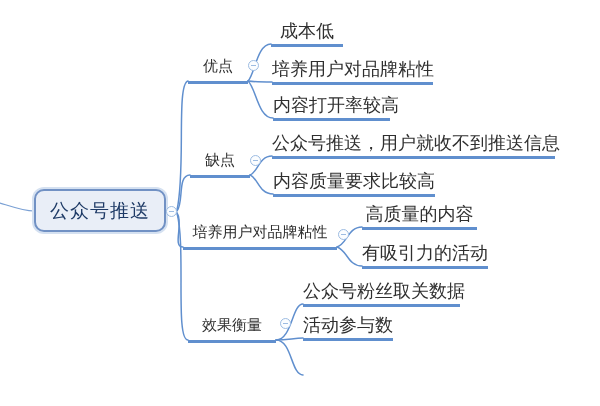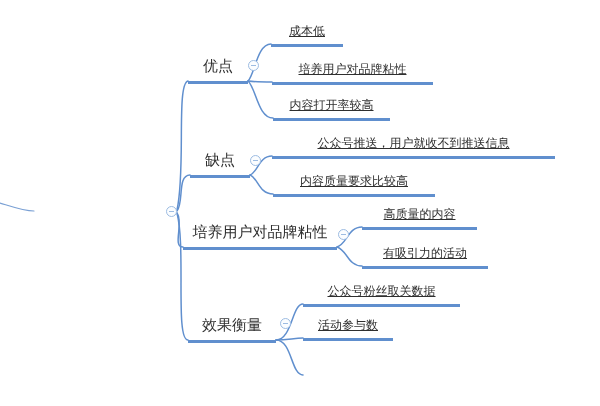--- a/index.html
+++ b/index.html
@@ -19,21 +19,21 @@
     box-sizing:border-box;cursor:pointer;
   }
   .root-node span{font-size:19px;color:#1e3a66;letter-spacing:1px;}
 
   .topic{
     position:absolute;box-sizing:border-box;text-align:center;
     border-bottom:3px solid #608fce;color:#2f2f2f;cursor:pointer;
     white-space:nowrap;overflow:visible;
   }
   .topic.main{font-size:15px;line-height:15px;padding-bottom:0;height:26px;}
-  .topic.child{font-size:12px;line-height:14px;padding-bottom:14px;height:23px;text-decoration:underline;}
+  .topic.child{font-size:18px;line-height:14px;padding-bottom:14px;height:23px;}
 
   .collapse-btn{
     position:absolute;width:11px;height:11px;border-radius:50%;
     background:#fbfdff;border:1px solid #9dbce2;box-sizing:border-box;
     display:flex;align-items:center;justify-content:center;cursor:pointer;
   }
   .collapse-btn .minus{width:5px;height:1px;background:#9dbce2;}
 </style>
 </head>
 <body>
@@ -51,20 +51,23 @@
     <path d="M 248 81 C 256 88, 258 118, 273 118"></path>
     <path d="M 250 175 C 258 172, 259 156, 272 156"></path>
     <path d="M 250 175 C 258 178, 259 194, 273 194"></path>
     <path d="M 337 247 C 347 244, 348 227, 362 227"></path>
     <path d="M 337 247 C 347 250, 348 266, 362 266"></path>
     <path d="M 276 340 C 292 340, 292 304, 303 304"></path>
     <path d="M 276 340 C 288 340, 294 338, 303 338"></path>
     <path d="M 276 340 C 292 340, 291 375, 303 375"></path>
   </svg>
 
+  <div class="root-node">
+    <span>公众号推送</span>
+  </div>
 
   <div class="topic main" style="left:188px;top:58px;width:60px">优点</div>
   <div class="topic main" style="left:190px;top:152px;width:60px">缺点</div>
   <div class="topic main" style="left:183px;top:224px;width:154px">培养用户对品牌粘性</div>
   <div class="topic main" style="left:188px;top:317px;width:88px">效果衡量</div>
 
   <div class="topic child" style="left:271px;top:24px;width:72px">成本低</div>
   <div class="topic child" style="left:272px;top:62px;width:161px">培养用户对品牌粘性</div>
   <div class="topic child" style="left:273px;top:98px;width:117px">内容打开率较高</div>
 

